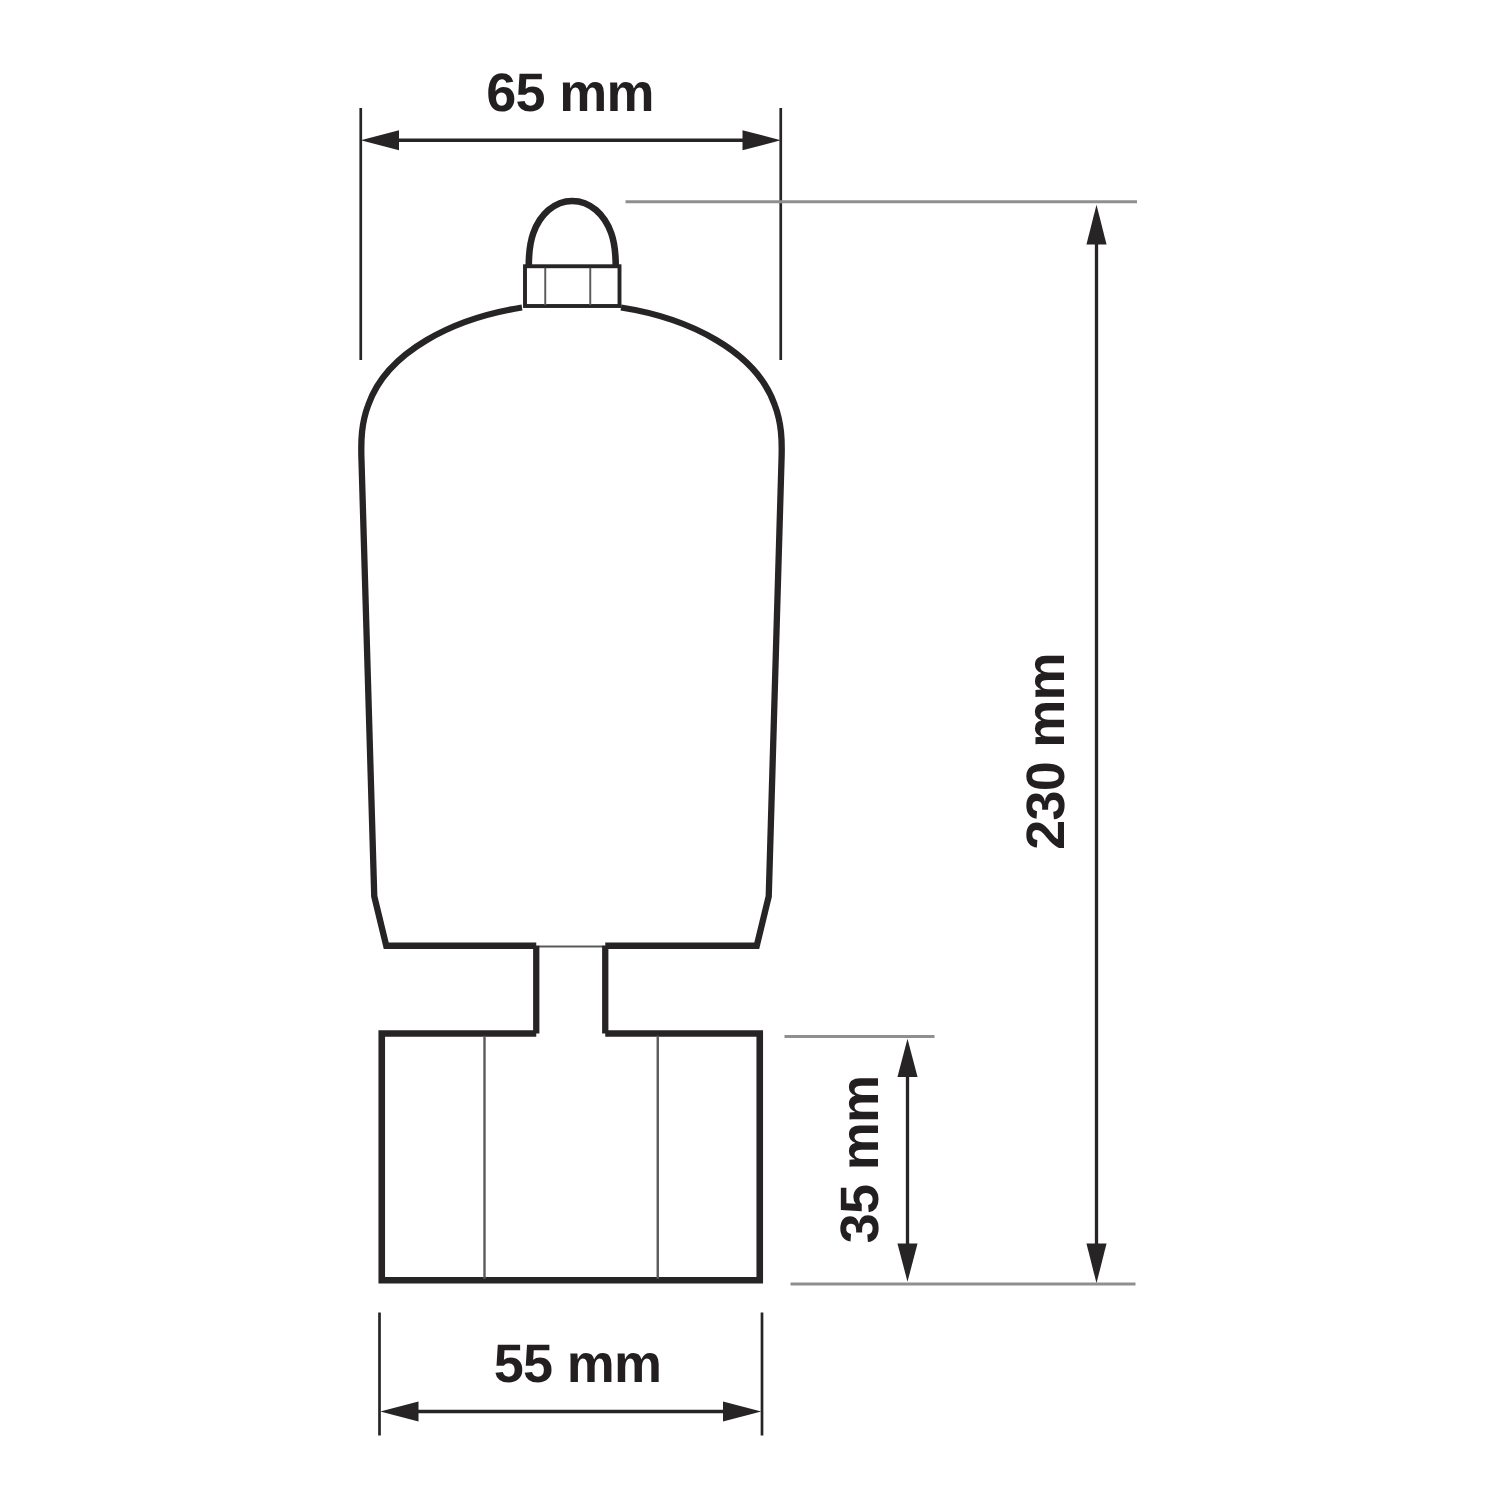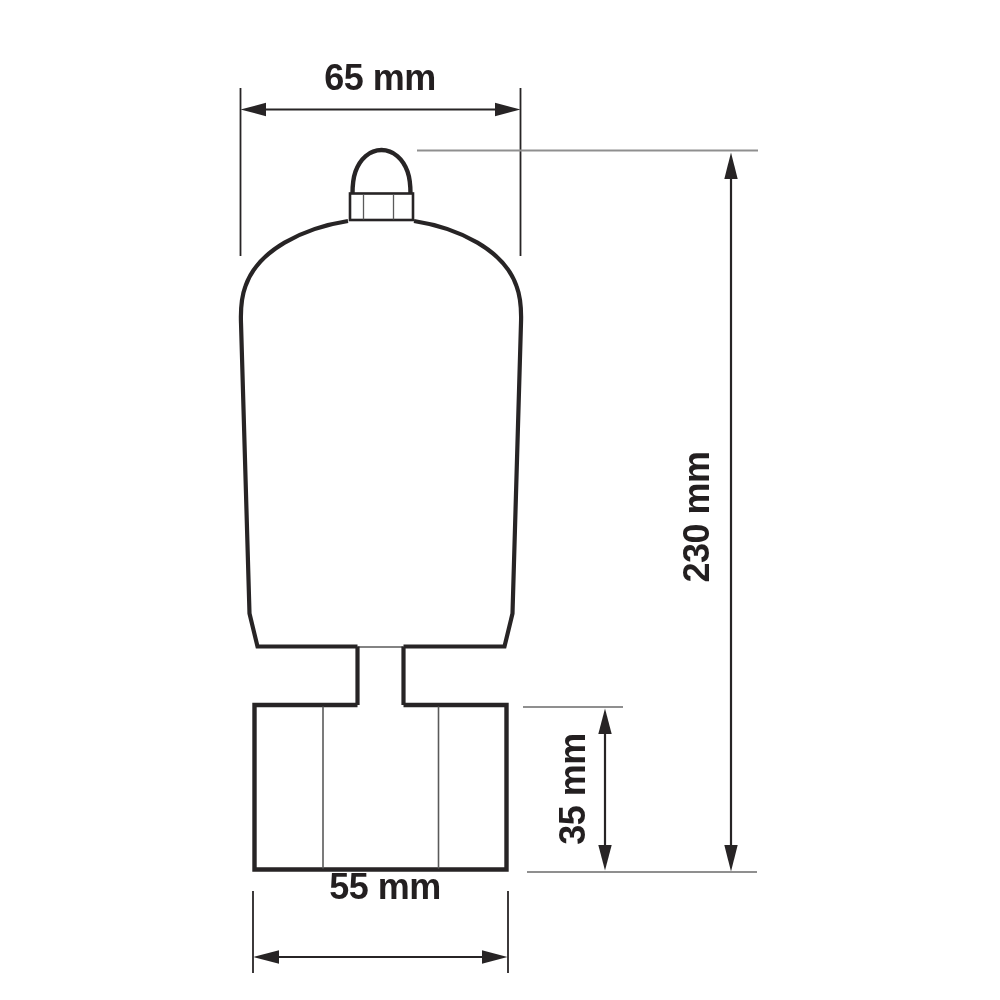--- a/index.html
+++ b/index.html
@@ -9,21 +9,21 @@
     --aux-line:#8f8f8f;
     --text:#231f20;
   }
   html,body{margin:0;padding:0;}
   body{
     width:1000px;height:1000px;
     background:var(--background);
     position:relative;overflow:hidden;
     font-family:"Liberation Sans", sans-serif;
   }
-  .stage{position:absolute;left:0;top:0;width:1000px;height:844px;margin-top:16px;}
+  .stage{position:absolute;left:0;top:0;width:1000px;height:844px;}
   svg{display:block;}
   .stroke-main{stroke:var(--line);fill:none;}
   .stroke-thin{stroke:var(--line-thin);fill:none;}
   .stroke-aux{stroke:var(--aux-line);fill:none;}
   .stroke-dim{stroke:var(--line);fill:none;}
   .arrowhead{fill:var(--line);stroke:none;}
   .whitefill{fill:#ffffff;}
   .dim-label{
     position:absolute;
     transform:translate(-50%,-50%);
@@ -98,15 +98,15 @@
     </g>
 
   </svg>
 
   <div class="dim-label" style="left:380px;top:62px;">65 mm</div>
 
   <div class="dim-label rot" style="left:697px;top:501px;">230 mm</div>
 
   <div class="dim-label rot" style="left:573px;top:773px;">35 mm</div>
 
-  <div class="dim-label" style="left:385px;top:871px;">55 mm</div>
+  <div class="dim-label" style="left:385px;top:909px;">55 mm</div>
 
 </div>
 
 </body></html>

